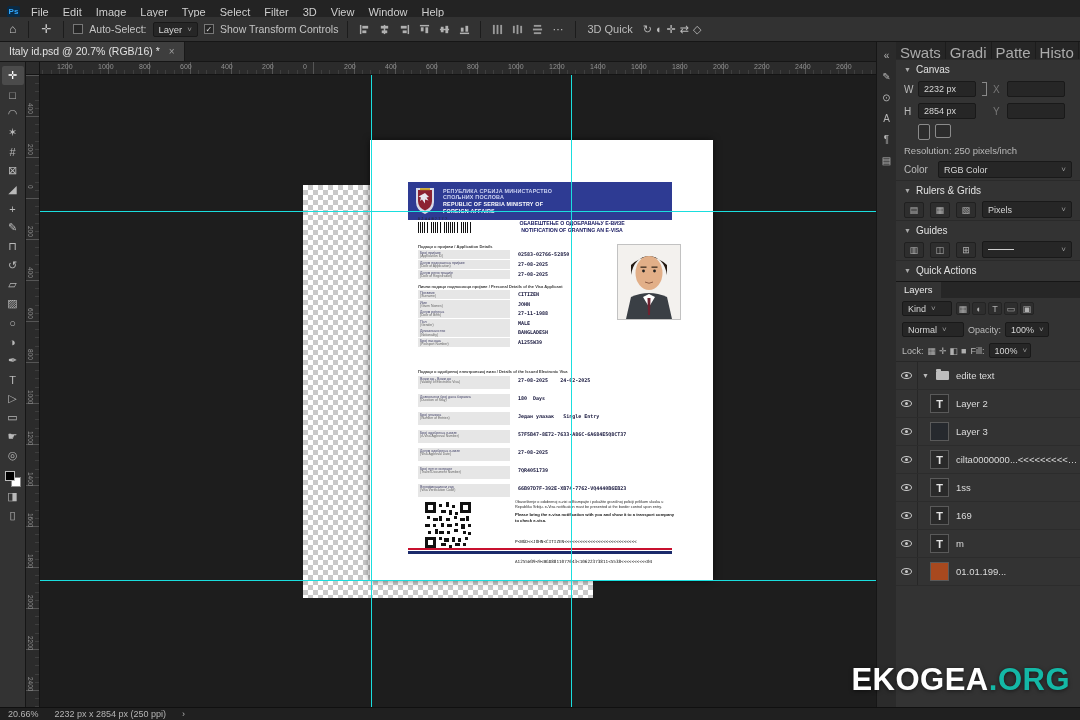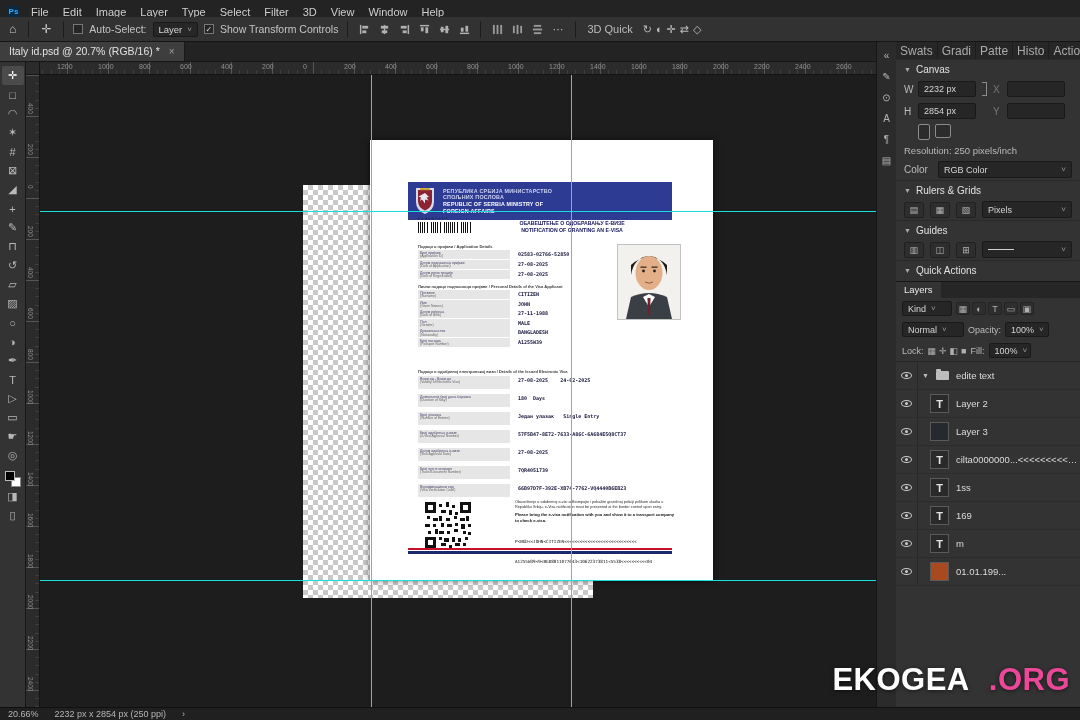--- a/index.html
+++ b/index.html
@@ -77,21 +77,21 @@
   .mrz{margin-top:3px;font-family:"DejaVu Sans Mono",monospace;font-size:4.3px;line-height:1.5;color:#111;letter-spacing:0;white-space:pre;}
   .stripes{position:absolute;left:38px;top:408px;width:264px;}
   .stripes .red{height:2px;background:#c8102e;}
   .stripes .blue{height:3px;background:#1b2a6b;margin-top:1px;}
   
   .strip{position:absolute;left:876px;top:42px;width:20px;height:665px;background:#2b2b2b;border-left:1px solid var(--border);display:flex;flex-direction:column;align-items:center;padding-top:3px;z-index:15;}
   .sico{width:18px;height:21px;display:flex;align-items:center;justify-content:center;font-size:10px;color:#b5b5b5;}
   
   .panels{position:absolute;left:896px;top:42px;width:184px;height:665px;background:var(--panel);display:flex;flex-direction:column;font-size:10px;z-index:15;}
   .ptabs{height:17px;background:#262626;display:flex;flex:none;}
-  .ptab{padding:2px 4px 0 4px;color:#ababab;font-size:12px;border-right:1px solid #1c1c1c;}
+  .ptab{padding:2px 4px 0 4px;color:#ababab;font-size:15px;border-right:1px solid #1c1c1c;}
   .ptab.active{background:var(--panel);color:#e8e8e8;}
   .pbody{flex:none;padding:0 0 2px 0;}
   .prow{display:flex;align-items:center;gap:6px;padding:0 8px;height:24px;color:#ddd;}
   .pageicon{width:11px;height:13px;background:#d9d9d9;border-radius:1px;position:relative;}
   .pageicon::after{content:"";position:absolute;right:-1px;top:-1px;border:2px solid #333333;border-left-color:transparent;border-bottom-color:transparent;}
   .sect-h{display:flex;align-items:center;gap:5px;height:19px;padding:0 8px;color:#e0e0e0;border-top:1px solid #2a2a2a;font-size:10px;}
   .chev{font-size:7px;color:#aaa;}
   .whrow{display:flex;align-items:center;gap:4px;padding:0 8px;height:22px;}
   .wh-l{width:10px;color:#bbb;}
   .wh-f{width:58px;height:16px;font-size:9px;}
@@ -126,21 +126,21 @@
   .folder{width:13px;height:9px;background:#bdbdbd;border-radius:1px;position:relative;flex:none;}
   .folder::before{content:"";position:absolute;top:-2px;left:0;width:5px;height:2px;background:#bdbdbd;border-radius:1px 1px 0 0;}
   .thumb{width:19px;height:19px;border:1px solid #5a5a5a;flex:none;display:flex;align-items:center;justify-content:center;}
   .thumb.tt{background:#2a2a2a;color:#e3e3e3;font-size:11px;font-weight:bold;}
   .lname{color:#dcdcdc;font-size:9.5px;white-space:nowrap;overflow:hidden;text-overflow:ellipsis;}
   
   .statusbar{position:absolute;left:0;bottom:0;right:0;height:13px;background:#202020;border-top:1px solid #101010;display:flex;align-items:center;gap:16px;padding-left:8px;font-size:9px;color:#b5b5b5;z-index:25;}
   
   .watermark{position:absolute;top:662px;right:10px;font-size:31px;font-weight:bold;letter-spacing:.5px;z-index:50;text-shadow:0 1px 4px rgba(0,0,0,.55);}
   .wm-w{color:#ffffff;}
-  .wm-g{color:#ec4899;margin-left:19px;}
+  .wm-g{color:#14b8a6;}
 </style>
 </head>
 <body>
 
 <div class="menubar">
   <span class="pslogo">Ps</span>
   <span id="menu-items"><span class="mitem">File</span><span class="mitem">Edit</span><span class="mitem">Image</span><span class="mitem">Layer</span><span class="mitem">Type</span><span class="mitem">Select</span><span class="mitem">Filter</span><span class="mitem">3D</span><span class="mitem">View</span><span class="mitem">Window</span><span class="mitem">Help</span></span>
 </div>
 
 <div class="optionsbar">

